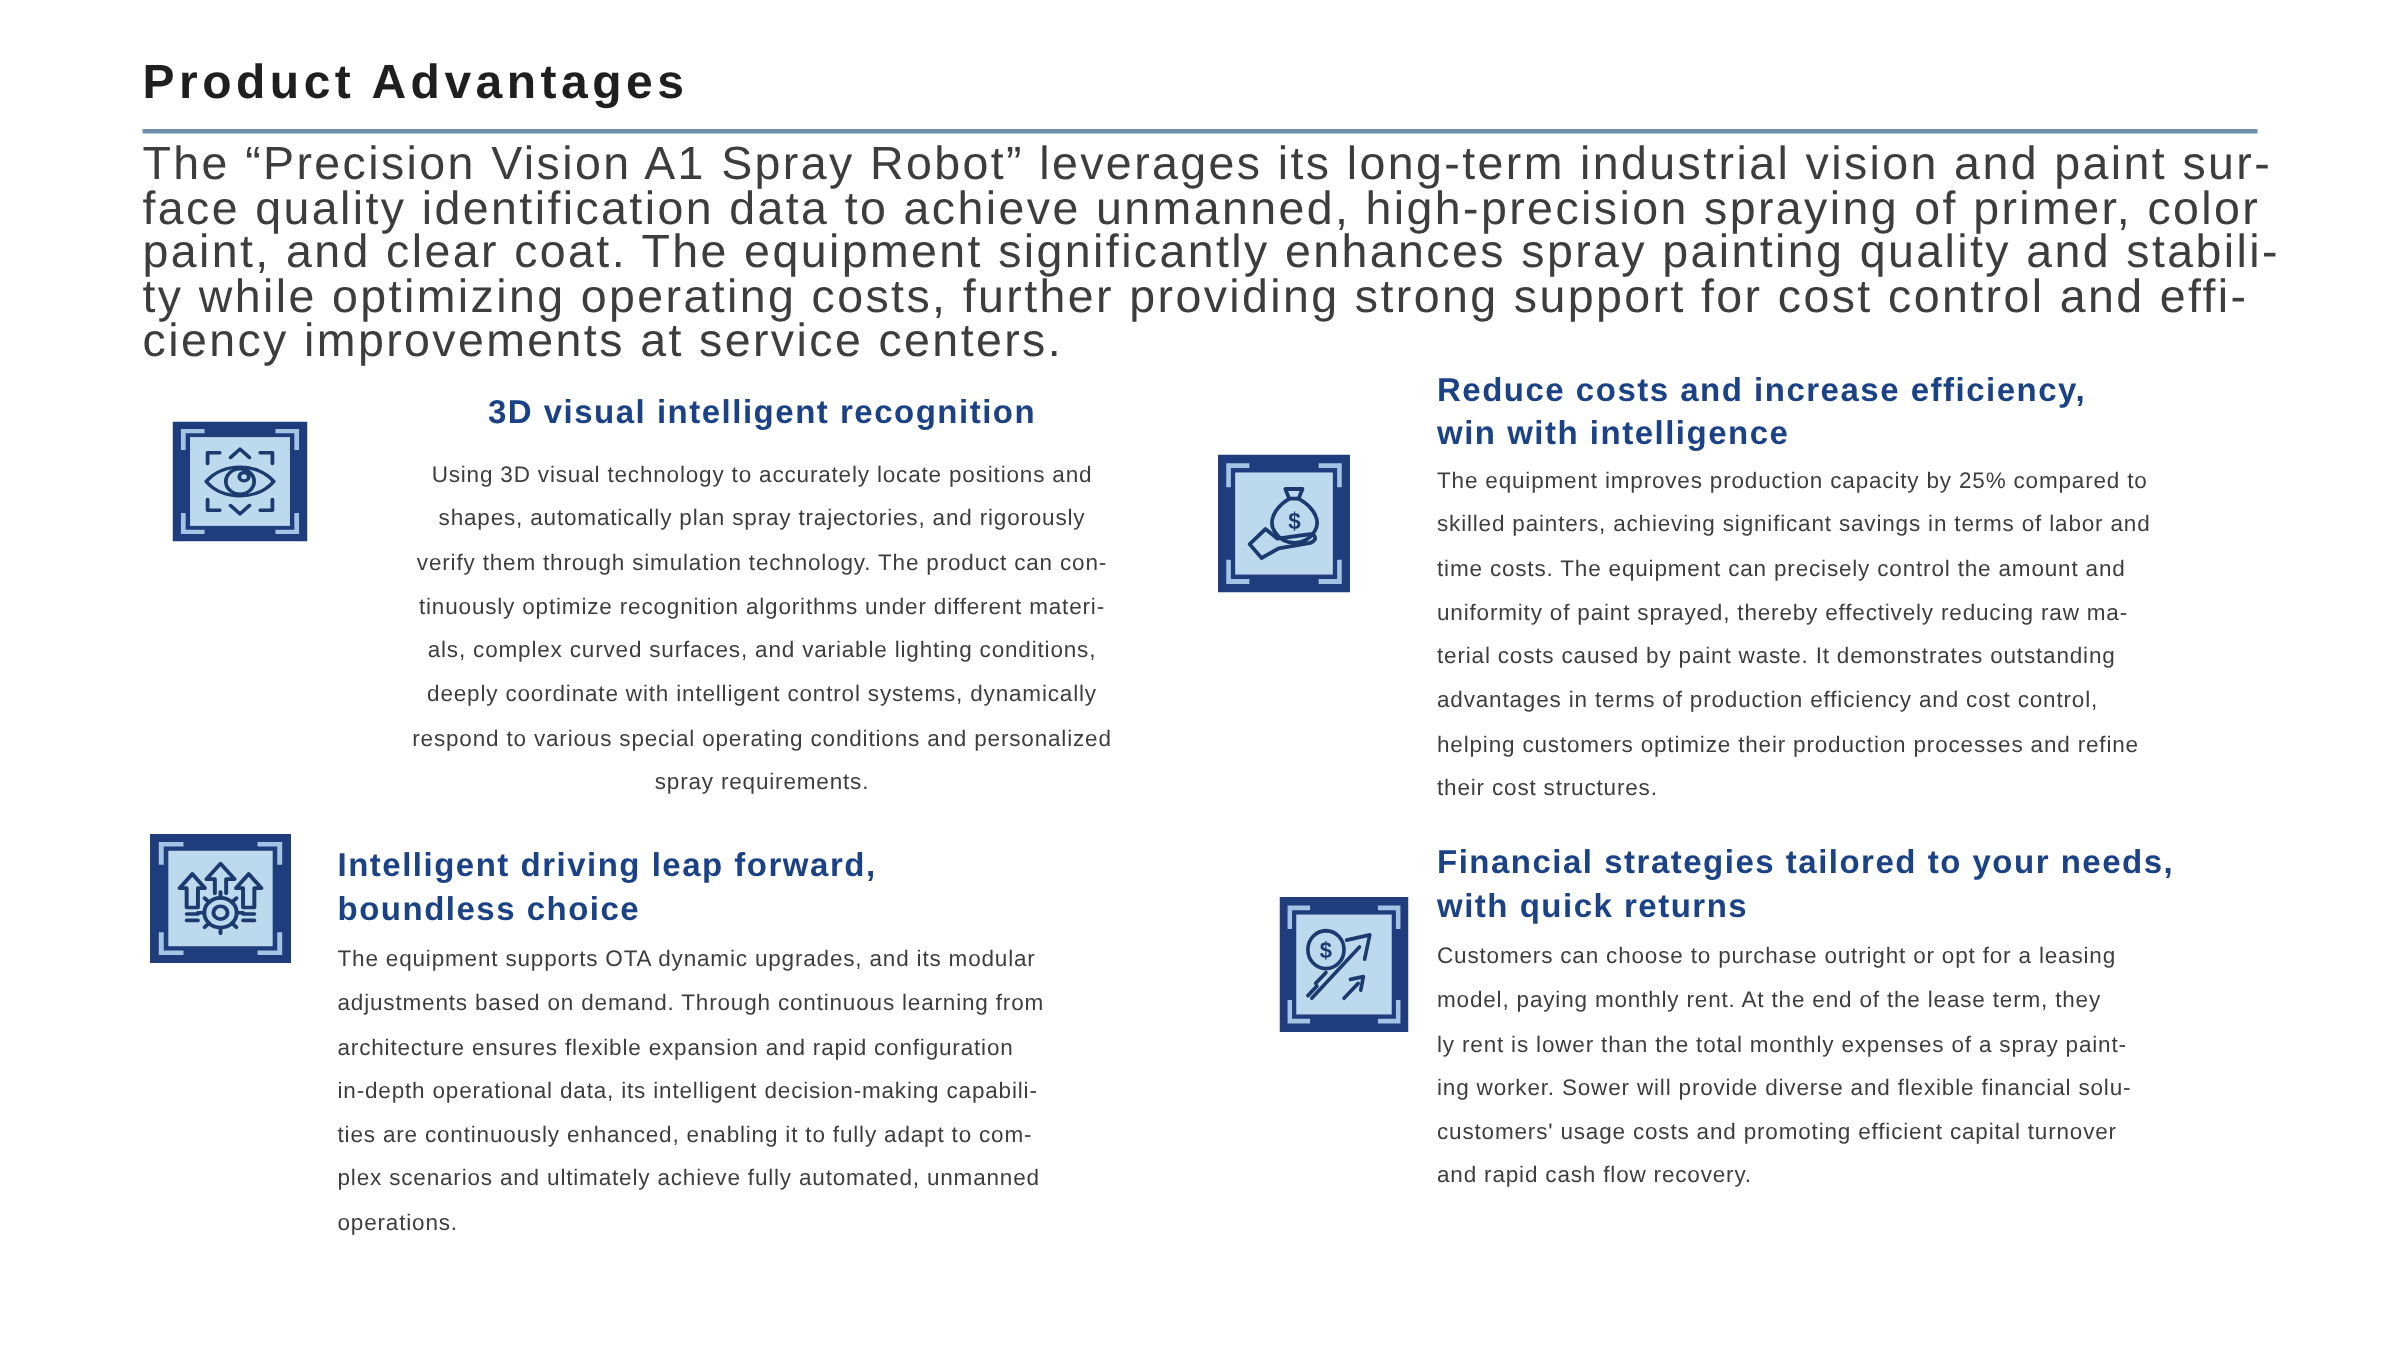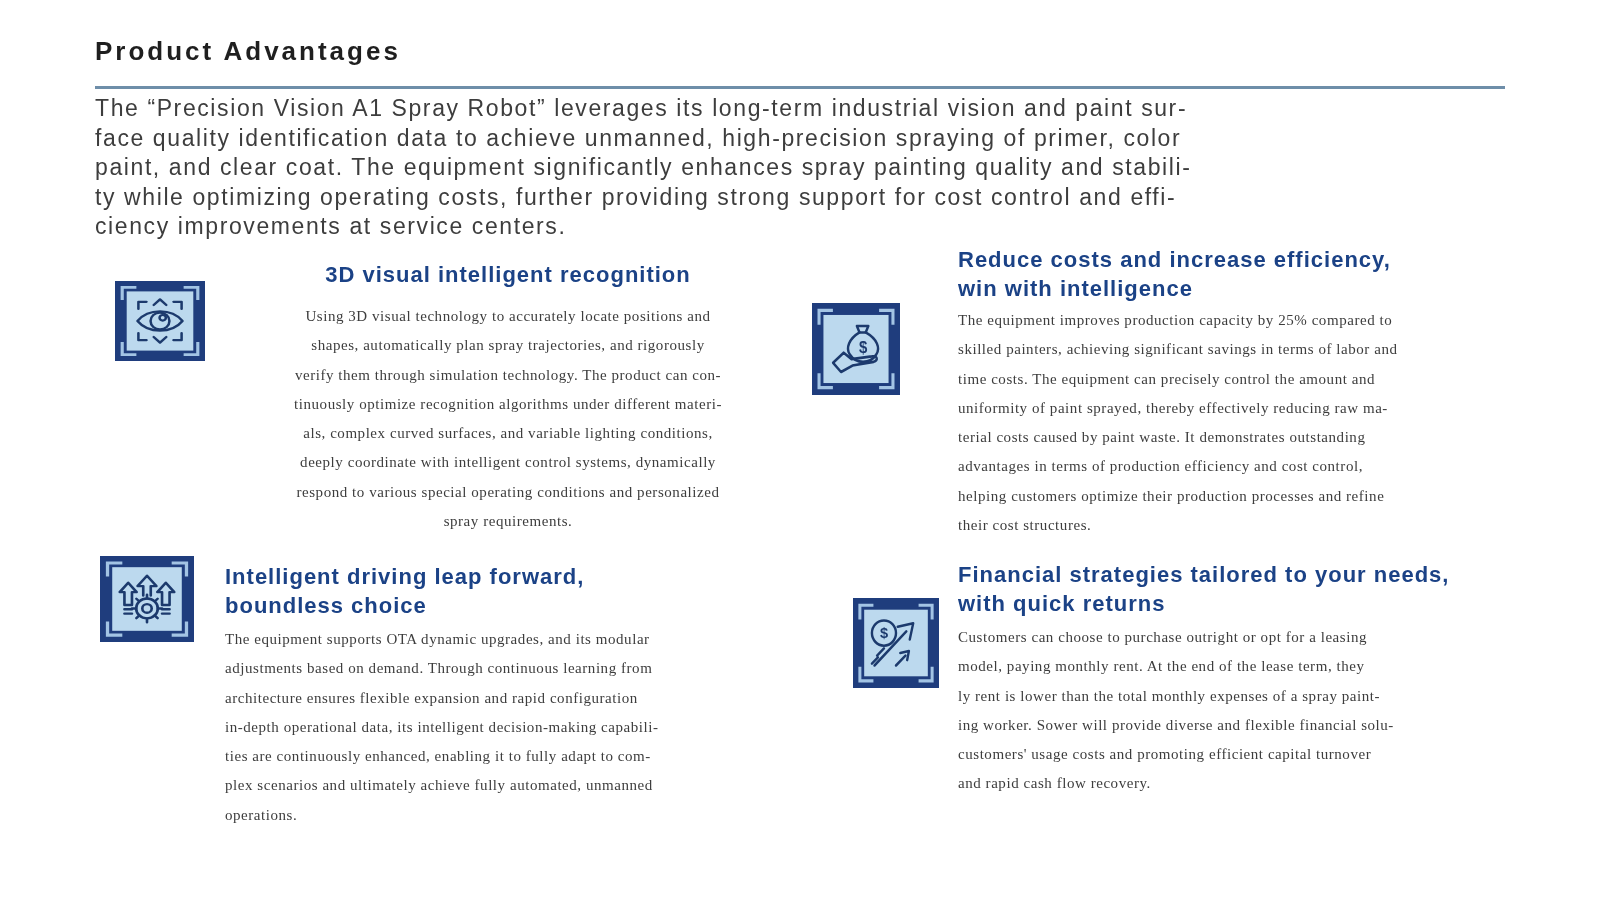--- a/index.html
+++ b/index.html
@@ -13,30 +13,30 @@
     --icon-glyph:#1c3a6d;
     --background:#ffffff;
   }
   *{margin:0;padding:0;box-sizing:border-box;}
   html,body{background:var(--background);}
   body{font-family:"Liberation Sans",sans-serif;}
   .page{position:relative;width:1600px;height:900px;background:var(--background);overflow:hidden;}
 
   .title{
     position:absolute;left:95px;top:36px;
-    font-size:26px;font-weight:700;letter-spacing:3px;
+    font-size:32px;font-weight:700;letter-spacing:3px;
     color:var(--title-text);white-space:nowrap;
   }
   .divider{
     position:absolute;left:95px;top:86px;width:1410px;height:3px;
     background:var(--divider);
   }
   .intro{
     position:absolute;left:95px;top:94px;width:1470px;
-    font-size:23px;line-height:29.6px;letter-spacing:1.6px;
+    font-size:31px;line-height:29.6px;letter-spacing:1.6px;
     color:var(--body-text);
   }
   .intro .line{white-space:nowrap;}
 
   .icon-box{position:absolute;}
   .icon-box svg{display:block;width:100%;height:100%;}
   .f1i{left:115px;top:281px;width:90px;height:80px;}
   .f2i{left:812px;top:303px;width:88px;height:92px;}
   .f3i{left:100px;top:556px;width:94px;height:86px;}
   .f4i{left:853px;top:598px;width:86px;height:90px;}
@@ -49,21 +49,21 @@
 
   .f-heading{
     font-size:22px;font-weight:700;letter-spacing:1px;line-height:29px;
     color:var(--heading-blue);
   }
   .f-heading .line{white-space:nowrap;}
   .f-body{
     font-size:15px;line-height:29.3px;letter-spacing:0.55px;
     color:var(--body-text);
   }
-  .f-body .line{white-space:nowrap;font-family:Liberation Serif, serif;}
+  .f-body .line{white-space:nowrap;}
   .f1t .f-body{margin-top:13px;}
   .f2t .f-body{margin-top:3px;}
   .f3t .f-body{margin-top:5px;}
   .f4t .f-body{margin-top:5px;}
 
   
   .t-bg{fill:var(--icon-navy);}
   .t-in{fill:var(--icon-light);}
   .t-br{stroke:var(--icon-bracket);stroke-width:3.5;fill:none;stroke-linecap:square;}
   .t-gl{stroke:var(--icon-glyph);stroke-width:2.8;fill:none;stroke-linecap:round;stroke-linejoin:round;}

